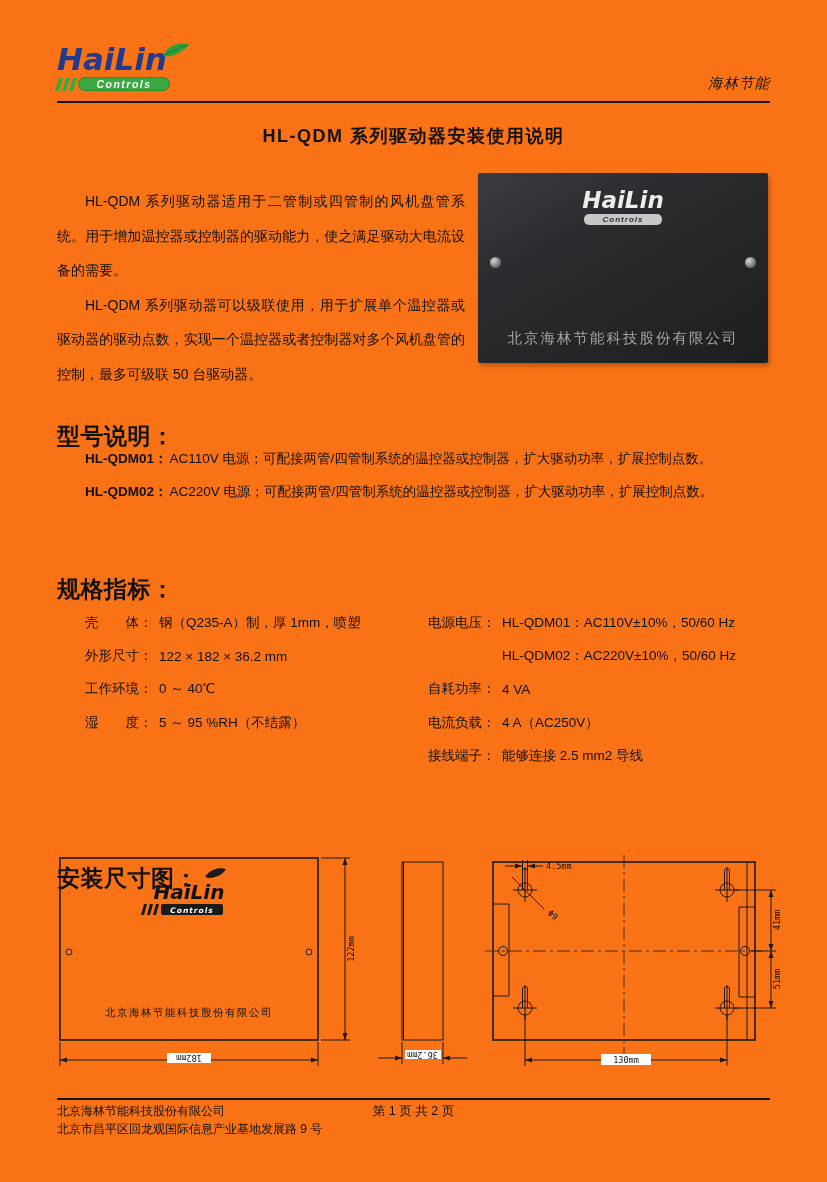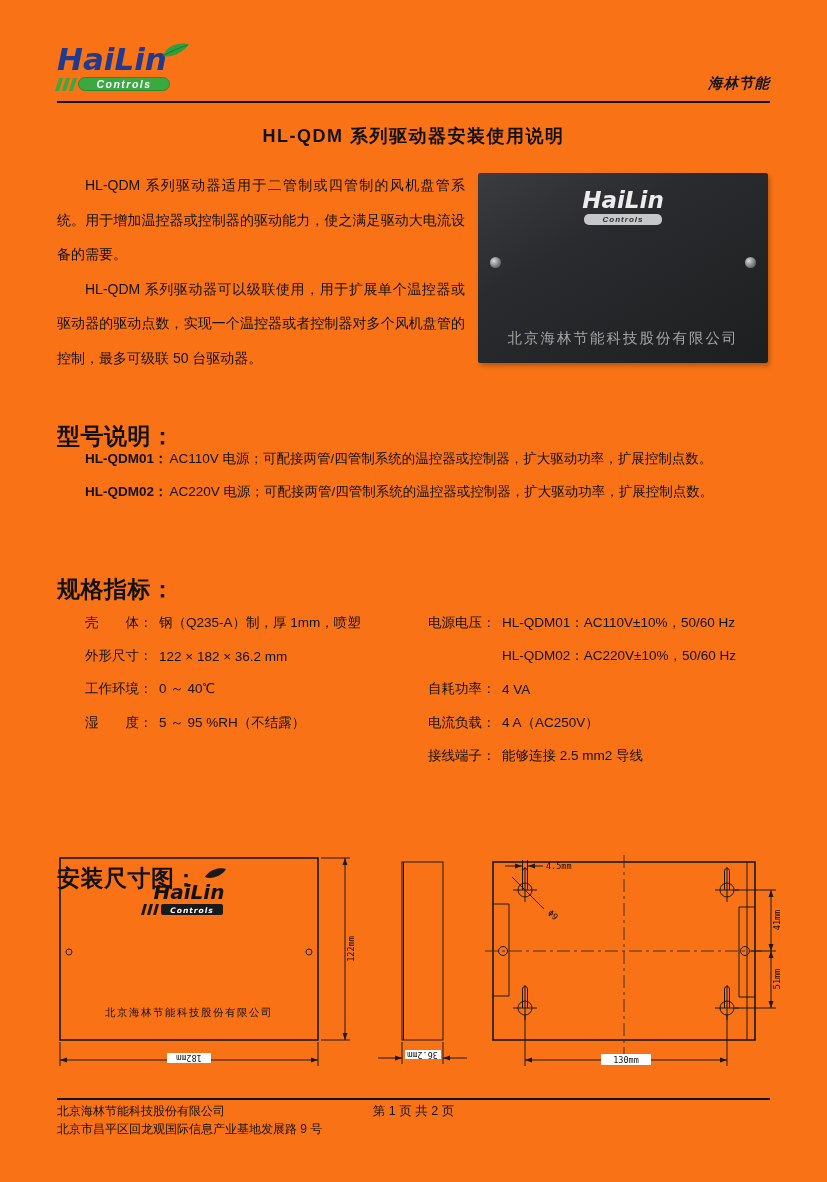--- a/index.html
+++ b/index.html
@@ -11,28 +11,28 @@
   .logo { position:absolute; left:57px; top:44px; width:130px; }
   .logo-word { position:relative; font-family:"DejaVu Sans", sans-serif; font-style:italic; font-weight:bold;
                font-size:31px; line-height:1; color:#223a8e; letter-spacing:0px; }
   .logo-leaf { position:absolute; top:-11px; right:-4px; }
   .logo-bar-row { display:flex; align-items:center; margin-top:2px; }
   .stripe { width:4px; height:13px; background:#3aa93f; transform:skewX(-18deg); margin-right:3px; }
   .controls-pill { width:92px; height:14px; background:#3aa93f; border:1px solid #2c8a33; border-radius:7px;
                    color:#fff; font-style:italic; font-weight:bold; font-size:10.5px; line-height:12px;
                    text-align:center; letter-spacing:1.5px; }
   .tagline { position:absolute; right:57px; top:74px; font-family:"Liberation Serif", serif;
-             font-style:italic; font-weight:bold; font-size:14.5px; color:#141414; letter-spacing:1px; }
+             font-style:italic; font-weight:normal; font-size:14.5px; color:#141414; letter-spacing:1px; }
   .rule-top { position:absolute; left:57px; right:57px; top:101px; height:2px; background:#151515; }
 
   .doc-title { position:absolute; left:0; top:124px; width:100%; text-align:center;
                font-size:18px; font-weight:bold; letter-spacing:1.5px; }
 
   
-  .intro { position:absolute; left:57px; top:168px; width:408px; font-size:14px; line-height:34.6px;
+  .intro { position:absolute; left:57px; top:184px; width:408px; font-size:14px; line-height:34.6px;
            text-align:justify; }
   .intro p { text-indent:2em; }
 
   
   .photo { position:absolute; left:478px; top:173px; width:290px; height:190px; border-radius:2px;
            background:linear-gradient(150deg,#3b3c40 0%, #2a2b2e 35%, #232426 70%, #1d1e20 100%);
            box-shadow:2px 3px 4px rgba(0,0,0,0.25); }
   .photo-logo { position:absolute; top:16px; left:0; width:100%; text-align:center; }
   .photo-brand { font-family:"DejaVu Sans", sans-serif; font-style:italic; font-weight:bold;
                  font-size:23px; line-height:1; color:#ececec; }

